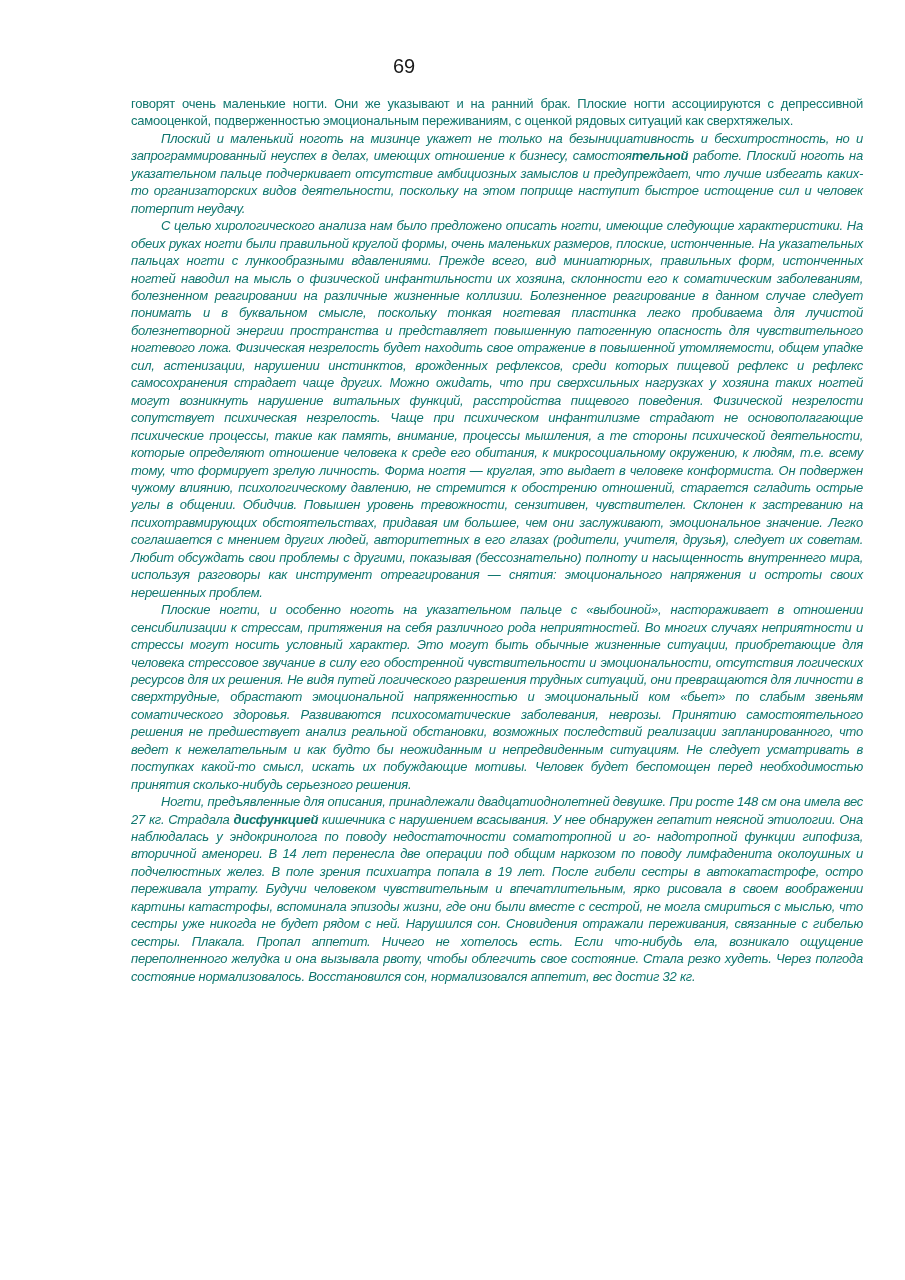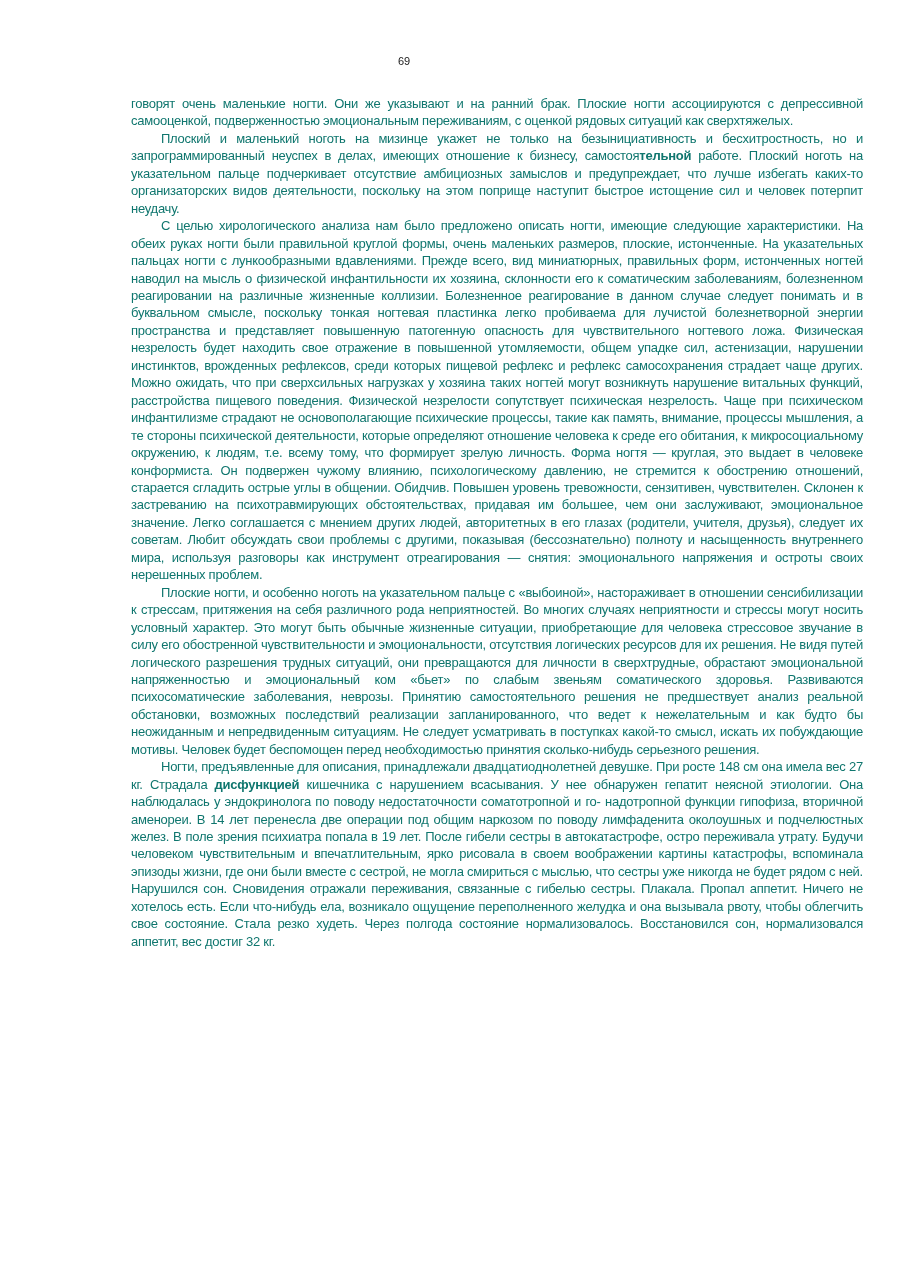--- a/index.html
+++ b/index.html
@@ -1,28 +1,28 @@
 <!DOCTYPE html>
 <html><head>
   <meta charset="utf-8">
   <style>
     html, body { margin: 0; padding: 0; background: #ffffff; }
     body { width: 905px; height: 1280px; position: relative; overflow: hidden; }
     .page-number {
       position: absolute; top: 55px; left: 0; width: 808px; text-align: center;
-      font-family: "Liberation Sans", sans-serif; font-size: 11px; color: #1a1a1a;
+      font-family: "Liberation Sans", sans-serif; font-size: 20px; color: #1a1a1a;
     }
     .content {
       position: absolute; top: 95px; left: 131px; width: 732px;
       font-family: "Liberation Sans", sans-serif; font-size: 13px;
       line-height: 17.45px; color: #0f766e; text-align: justify;
       letter-spacing: -0.25px;
     }
     .content p { margin: 0; }
-    .content p.indent { text-indent: 30px; }
+    .content p.indent { text-indent: 30px; font-style: italic; }
     .bold { font-weight: bold; }
   </style>
 </head>
 <body>
 
 <div class="page-number">69</div>
 
 <div class="content">
   <p><span>говорят очень маленькие ногти. Они же указывают и на ранний брак. Плоские ногти ассоциируются с депрессивной самооценкой, подверженностью эмоциональным переживаниям, с оценкой рядовых ситуаций как сверхтяжелых.</span></p>
   <p class="indent"><span>Плоский и маленький ноготь на мизинце укажет не только на безынициативность и бесхитростность, но и запрограммированный неуспех в делах, имеющих отношение к бизнесу, самостоя</span><span class="bold">тельной</span><span> работе. Плоский ноготь на указательном пальце подчеркивает отсутствие амбициозных замыслов и предупреждает, что лучше избегать каких-то организаторских видов деятельности, поскольку на этом поприще наступит быстрое истощение сил и человек потерпит неудачу.</span></p>

